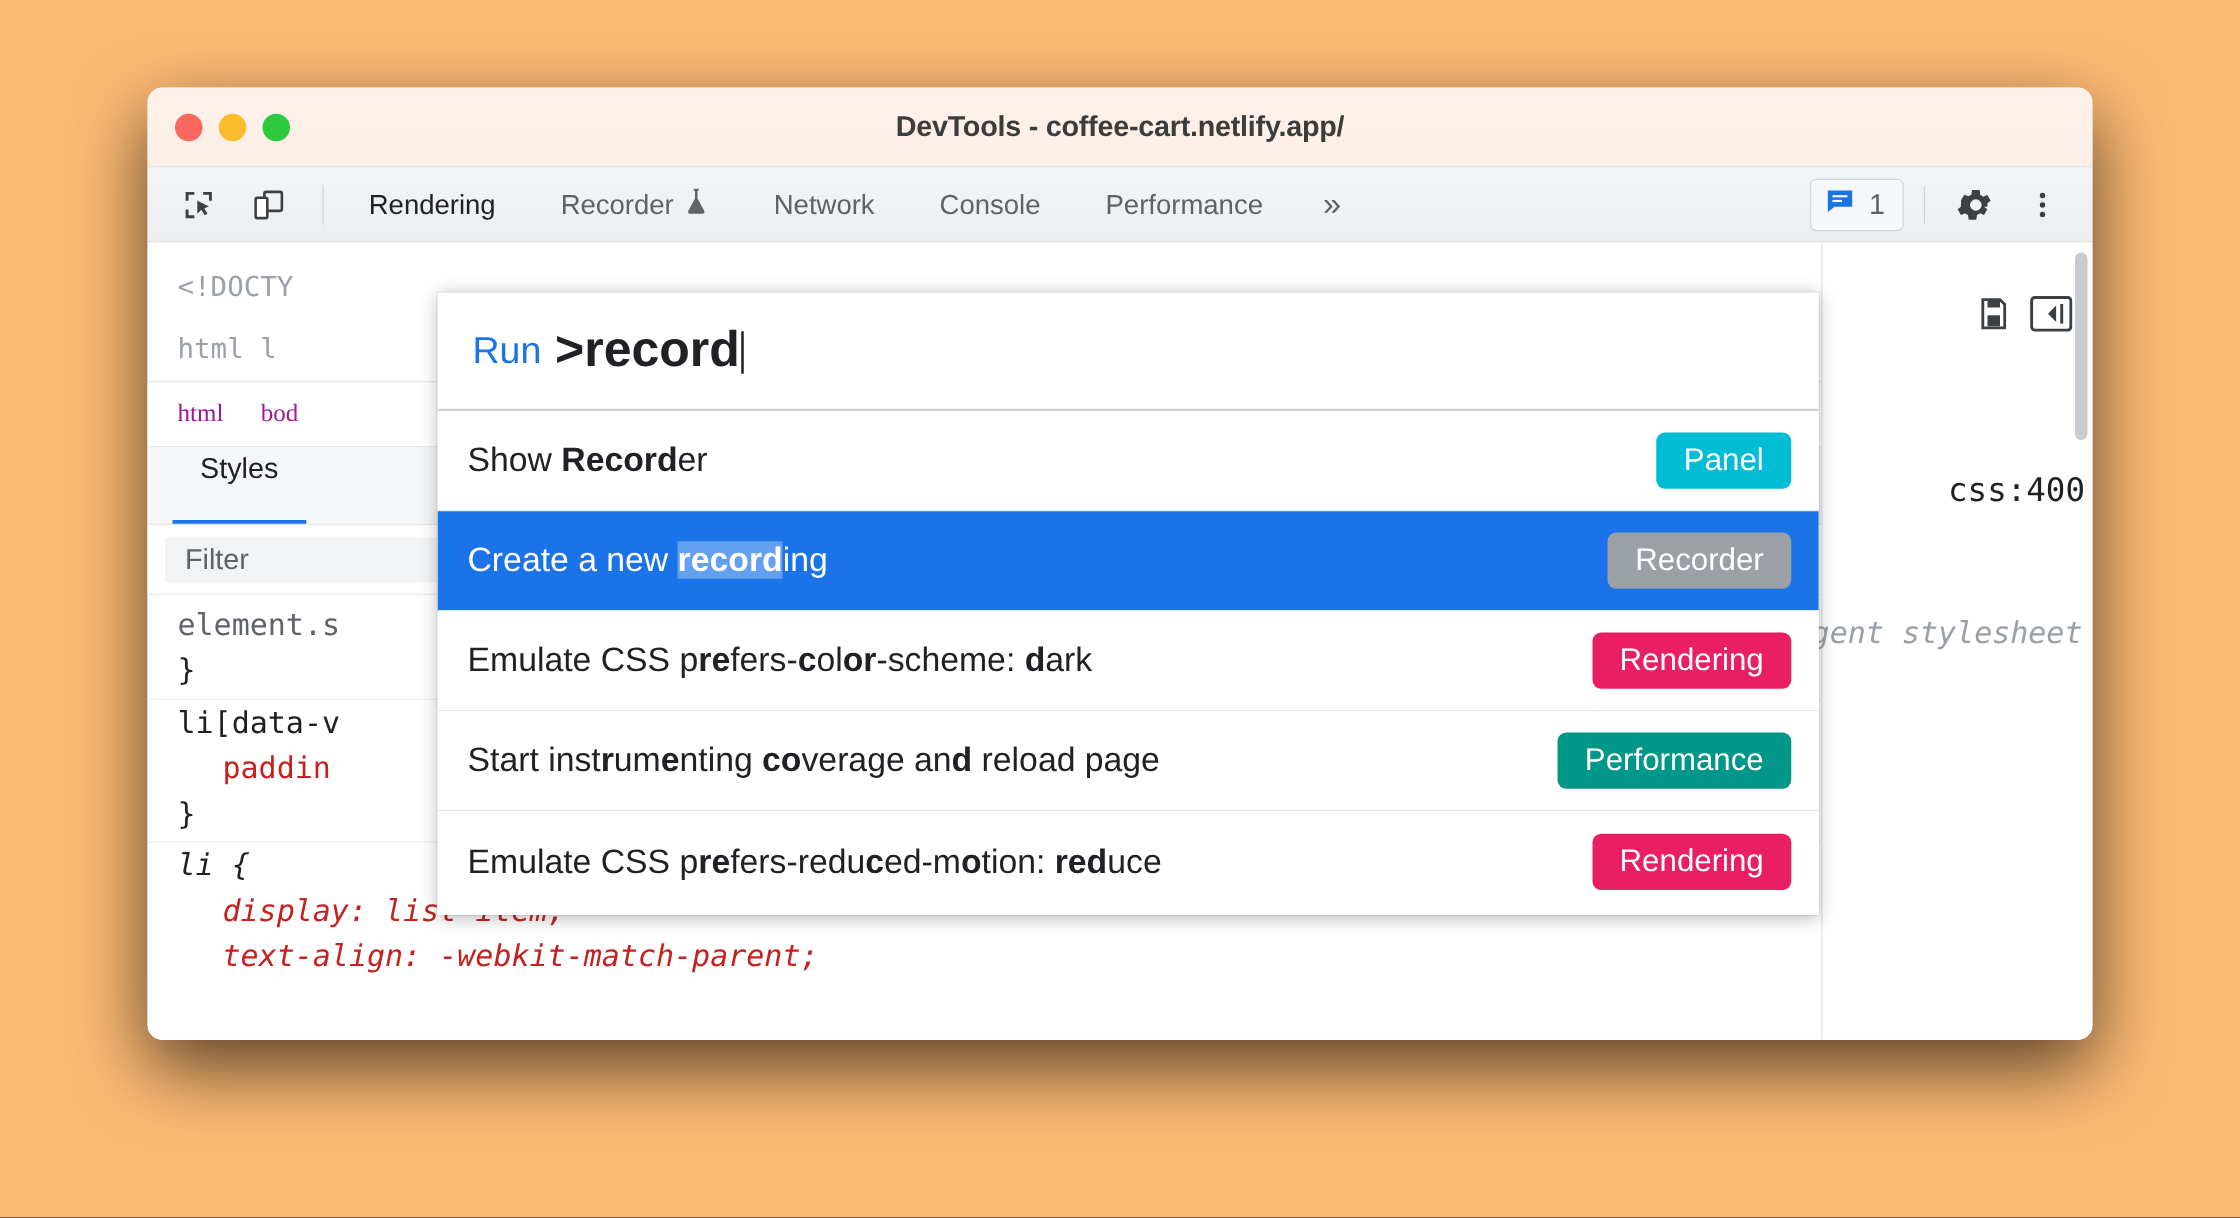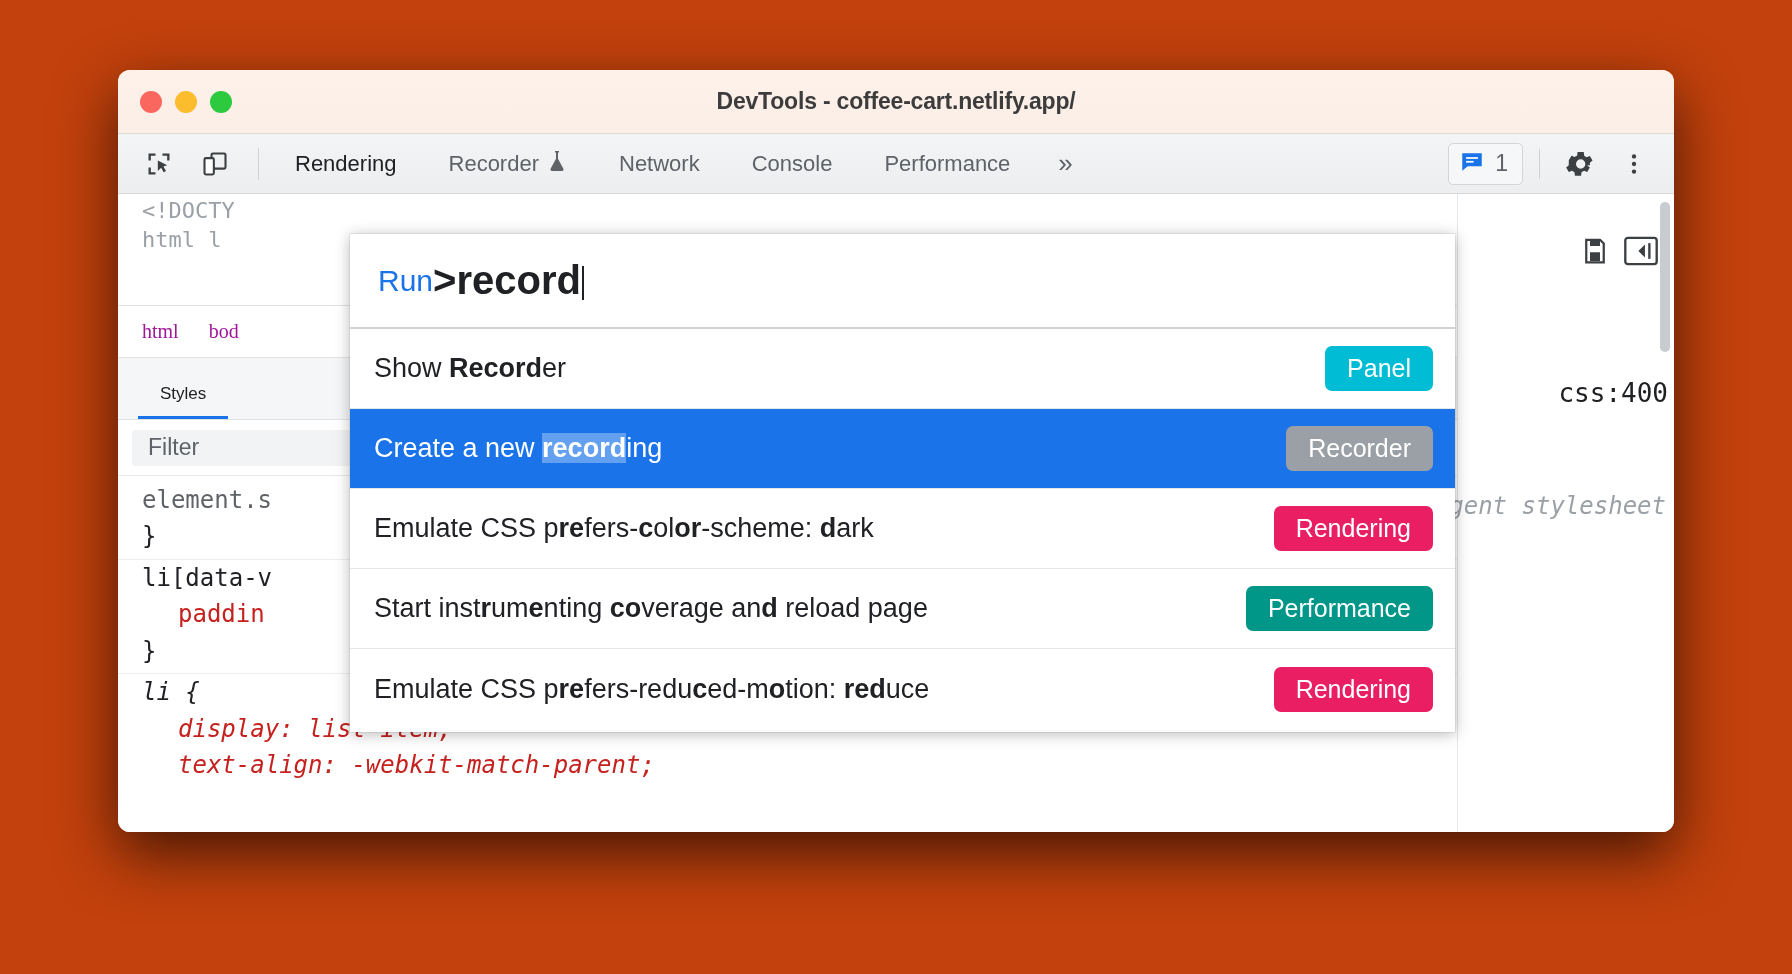--- a/index.html
+++ b/index.html
@@ -2,21 +2,21 @@
 <html><head>
 <meta charset="utf-8">
 <style>
   * { box-sizing: border-box; margin: 0; padding: 0; }
   html, body {
     width: 1792px; height: 974px;
     background: #000;
     font-family: "Liberation Sans", sans-serif;
     overflow: hidden;
   }
-  #root { position: relative; width: 1792px; height: 974px; background: #c2410c; }
+  #root { position: relative; width: 1792px; height: 974px; background: #fdba74; }
 
   
   .window {
     position: absolute;
     left: 118px; top: 70px;
     width: 1556px; height: 762px;
     background: #ffffff;
     border-radius: 12px;
     overflow: hidden;
     box-shadow: 0 22px 60px rgba(0,0,0,.65);
@@ -75,34 +75,34 @@
   .icon-btn { width:48px; height:46px; display:flex; align-items:center; justify-content:center; }
 
   
   .dt-body { position:relative; height:638px; display:flex; background:#fff; }
   .dt-left { width:1340px; position:relative; border-right:1px solid #e4e6e8; }
   .dt-right { flex:1; position:relative; }
 
   .elements-pane { height:112px; border-bottom:1px solid #e0e2e4; }
   .code-line {
     font-family:"DejaVu Sans Mono", monospace;
-    font-size:22px; padding:4px 0 0 24px; color:#9aa0a6; white-space:nowrap;
+    font-size:22px; padding:24px 0 0 24px; color:#9aa0a6; white-space:nowrap;
   }
   .code-line.tag { color:#9aa0a6; }
   .crumbs {
     height:52px; display:flex; align-items:center; gap:30px; padding-left:24px;
     border-bottom:1px solid #e0e2e4; background:#fff;
   }
   .crumb { font-family:Liberation Serif, serif; font-size:20px; color:#a0179a; }
   .styles-tabs {
     height:62px; display:flex; align-items:flex-end; padding-left:20px;
     background:#f5f6f7; border-bottom:1px solid #e0e2e4;
   }
   .styles-tab {
-    padding:0 22px 12px; font-size:17px; color:#202124;
+    padding:0 22px 28px; font-size:23px; color:#202124;
     border-bottom:3px solid #1a73e8;
   }
   .filter-row { height:56px; display:flex; align-items:center; padding:6px 14px; background:#fff; border-bottom:1px solid #e8eaec; }
   .filter-box {
     width:220px; height:36px; background:#f1f3f4; border-radius:3px;
     display:flex; align-items:center; padding-left:16px;
     font-size:23px; color:#5f6368;
   }
   .css-block { padding:6px 0 0 0; }
   .css-line {
@@ -140,21 +140,21 @@
     width:1105px; height:498px;
     background:#ffffff;
     box-shadow: 0 2px 14px rgba(0,0,0,.28), 0 0 0 1px rgba(0,0,0,.06);
     display:flex; flex-direction:column;
     overflow:hidden;
   }
   .cmd-input-row {
     height:95px; display:flex; align-items:center; padding:0 28px;
     border-bottom:2px solid #cfd2d5;
   }
-  .cmd-prefix { font-size:30px; color:#1a73e8; margin-right:0;text-align:center; }
+  .cmd-prefix { font-size:30px; color:#1a73e8; margin-right:11px;text-align:center; }
   .cmd-query { font-size:40px; color:#202124; font-weight:bold; position:relative; }
   .caret { display:inline-block; width:2px; height:34px; background:#202124; vertical-align:-6px; margin-left:1px; }
 
   .cmd-list { flex:1; }
   .cmd-row {
     height:80px; display:flex; align-items:center; justify-content:space-between;
     padding:0 22px 0 24px;
     border-bottom:1px solid #e4e6e8;
     background:#fff;
   }

